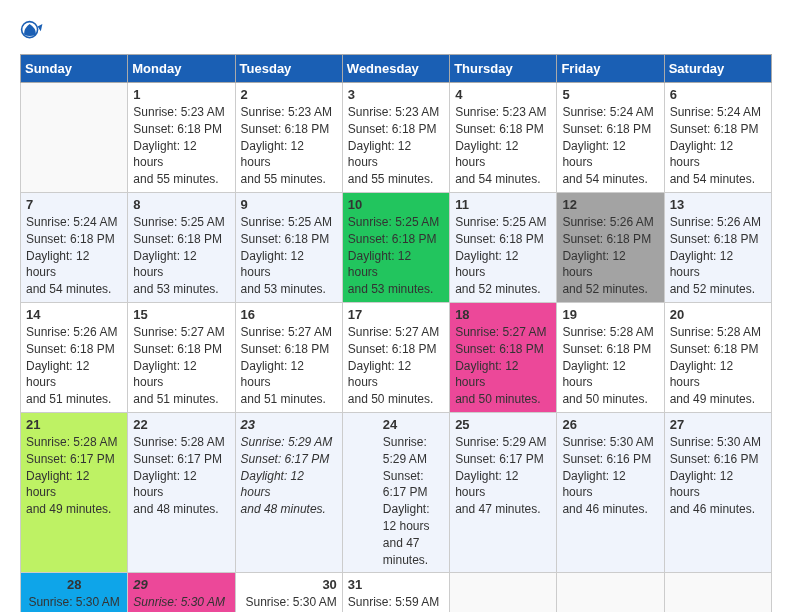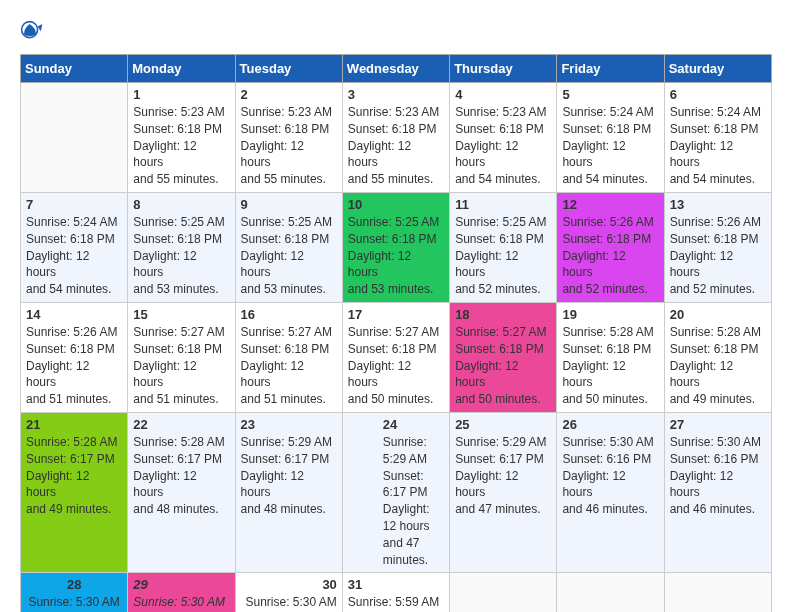--- a/index.html
+++ b/index.html
@@ -197,21 +197,21 @@
 Daylight: 12 hours
 and 53 minutes.</div>
         </td>
         <td style="background: rgb(240, 244, 252);">
           <span class="day-number">11</span>
           <div class="cell-info" style="white-space: pre-line;">Sunrise: 5:25 AM
 Sunset: 6:18 PM
 Daylight: 12 hours
 and 52 minutes.</div>
         </td>
-        <td style="background: #d946ef; margin-left: 48px;">
+        <td style="background: #a3a3a3; margin-left: 48px;">
           <span class="day-number">12</span>
           <div class="cell-info" style="white-space: pre-line;">Sunrise: 5:26 AM
 Sunset: 6:18 PM
 Daylight: 12 hours
 and 52 minutes.</div>
         </td>
         <td style="background: rgb(240, 244, 252);">
           <span class="day-number">13</span>
           <div class="cell-info" style="white-space: pre-line;">Sunrise: 5:26 AM
 Sunset: 6:18 PM
@@ -264,35 +264,35 @@
         </td>
         <td style="background: rgb(255, 255, 255);">
           <span class="day-number">20</span>
           <div class="cell-info" style="white-space: pre-line;">Sunrise: 5:28 AM
 Sunset: 6:18 PM
 Daylight: 12 hours
 and 49 minutes.</div>
         </td>
       </tr>
       <tr>
-        <td style="background: #84cc16; margin-left: 36px;">
+        <td style="background: #bef264; margin-left: 36px;">
           <span class="day-number">21</span>
           <div class="cell-info" style="white-space: pre-line;">Sunrise: 5:28 AM
 Sunset: 6:17 PM
 Daylight: 12 hours
 and 49 minutes.</div>
         </td>
         <td style="background: rgb(240, 244, 252);">
           <span class="day-number">22</span>
           <div class="cell-info" style="white-space: pre-line;">Sunrise: 5:28 AM
 Sunset: 6:17 PM
 Daylight: 12 hours
 and 48 minutes.</div>
         </td>
-        <td style="background: rgb(240, 244, 252);">
+        <td style="background: rgb(240, 244, 252); font-style: italic;">
           <span class="day-number">23</span>
           <div class="cell-info" style="white-space: pre-line;">Sunrise: 5:29 AM
 Sunset: 6:17 PM
 Daylight: 12 hours
 and 48 minutes.</div>
         </td>
         <td style="background: rgb(240, 244, 252); padding-left: 40px;">
           <span class="day-number">24</span>
           <div class="cell-info" style="white-space: pre-line;">Sunrise: 5:29 AM
 Sunset: 6:17 PM

